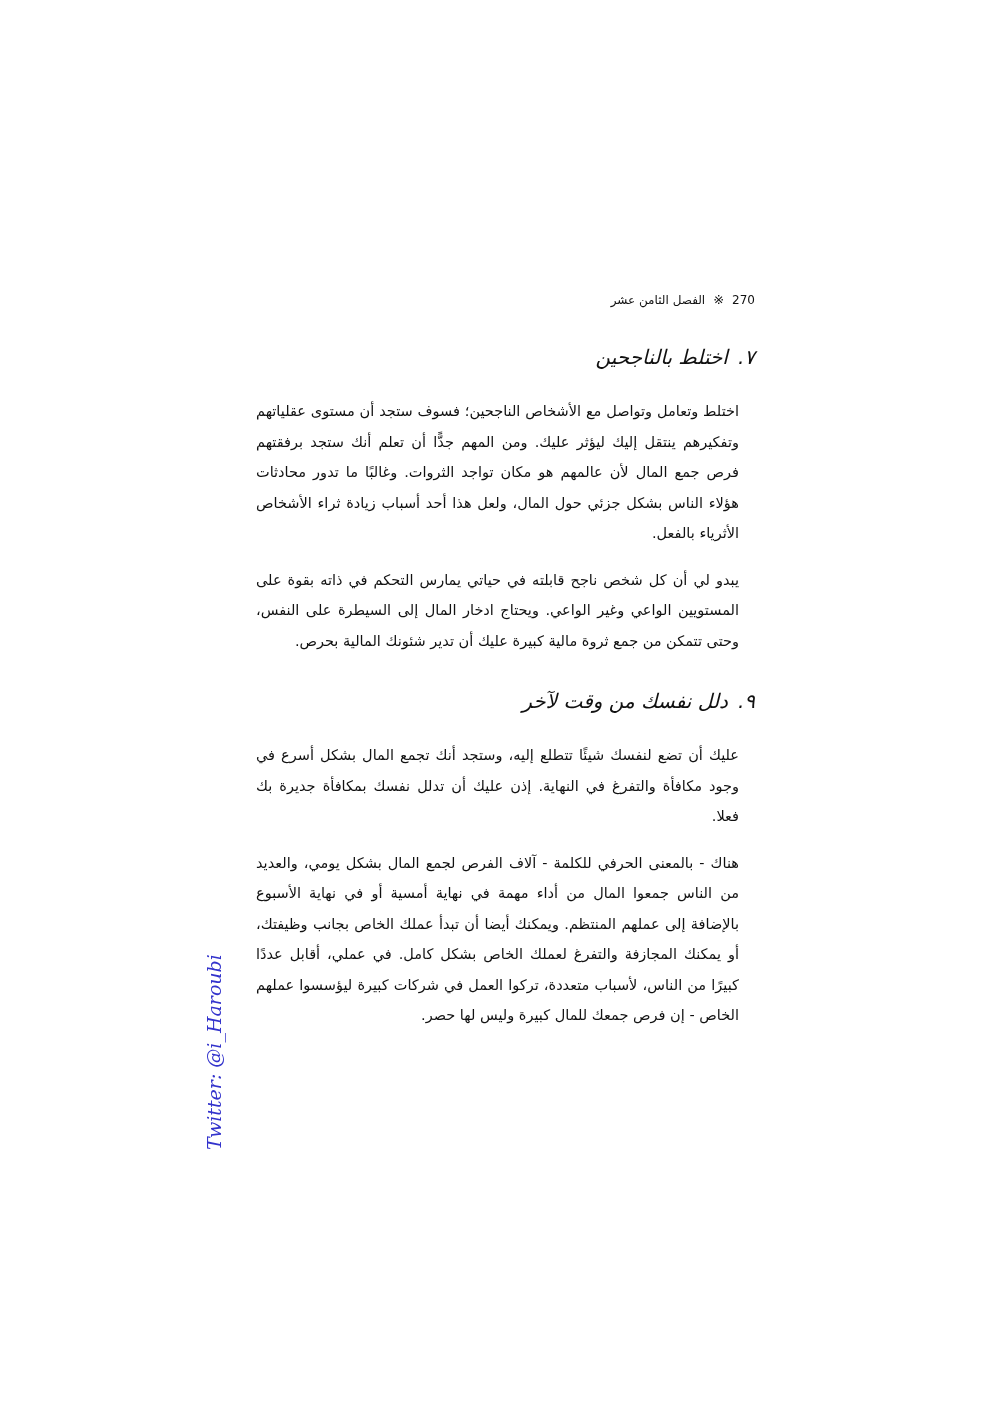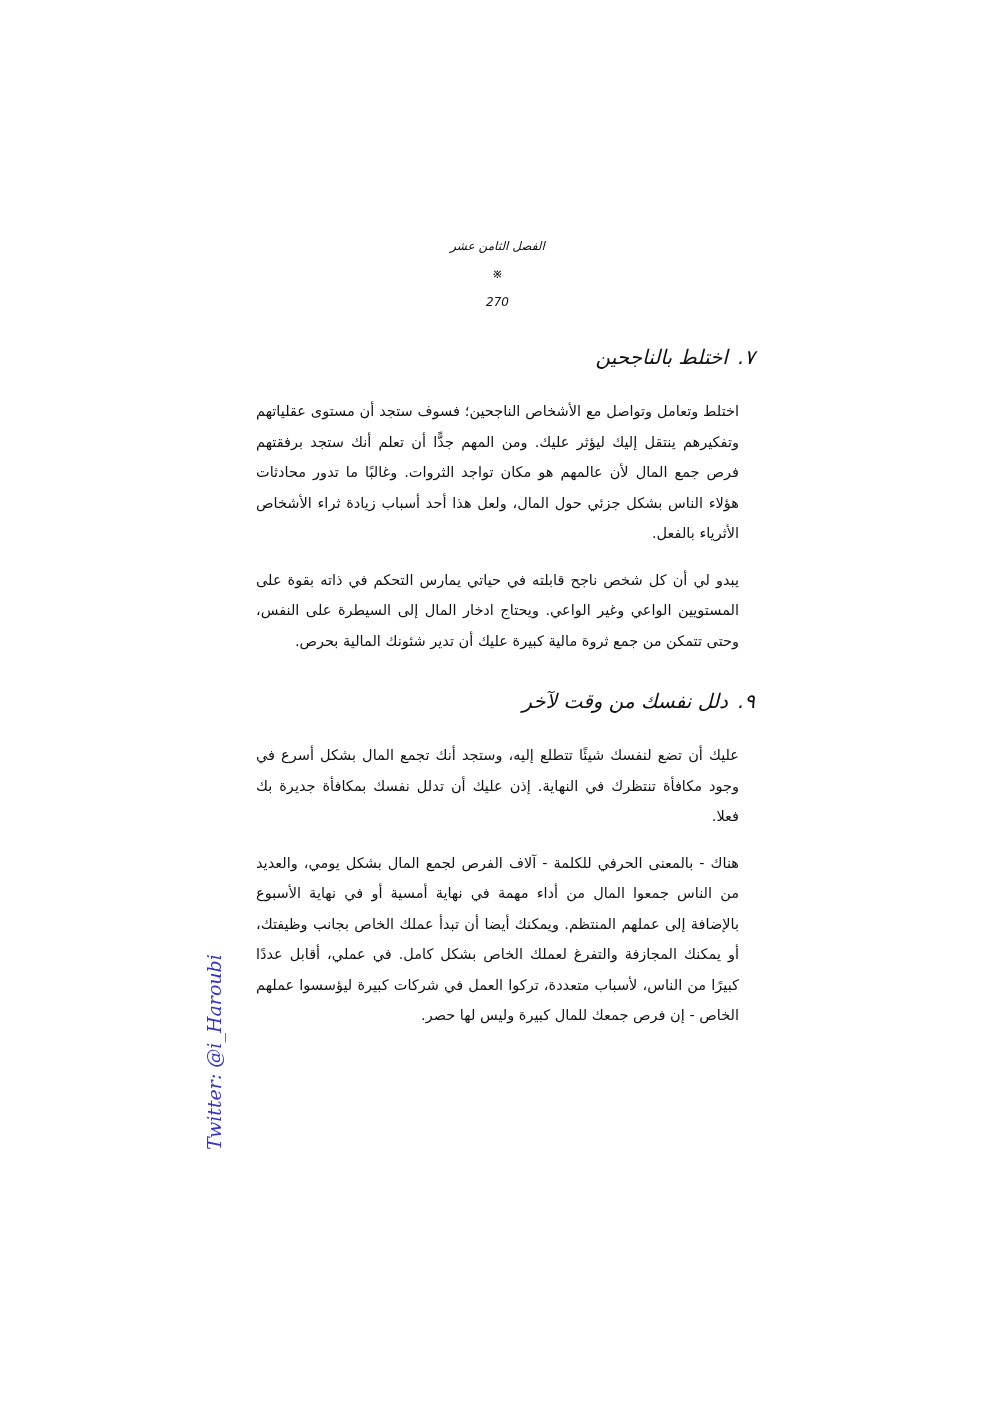--- a/index.html
+++ b/index.html
@@ -21,30 +21,29 @@
       top: 288px;
       width: 515px;
       direction: rtl;
       text-align: justify;
     }
     .running-head {
       font-size: 12px;
       line-height: 20px;
       height: 24px;
       display: flex;
-      flex-direction: column;
+      flex-direction: row;
       gap: 8px;
       align-items: center;
       justify-content: flex-start;
       padding-right: 0;
       width: 100%;
       box-sizing: border-box;
       direction: ltr;
       justify-content: flex-end;
-      font-style: italic;
     }
     .running-head .ornament {
       font-size: 13px;
       line-height: 20px;
       display: inline-block;
     }
     .running-head span {
       display: inline-block;
     }
     .section-title {
@@ -100,21 +99,21 @@
   </div>
 
   <div class="section">
     <p class="para">يبدو لي أن كل شخص ناجح قابلته في حياتي يمارس التحكم في ذاته بقوة على المستويين الواعي وغير الواعي. ويحتاج ادخار المال إلى السيطرة على النفس، وحتى تتمكن من جمع ثروة مالية كبيرة عليك أن تدير شئونك المالية بحرص.</p>
   </div>
 
   <div class="section">
     <h2 class="section-title">
       <span class="num">٩.</span><span>دلل نفسك من وقت لآخر</span>
     </h2>
-    <p class="para">عليك أن تضع لنفسك شيئًا تتطلع إليه، وستجد أنك تجمع المال بشكل أسرع في وجود مكافأة تنتظرك في النهاية. إذن عليك أن تدلل نفسك بمكافأة جديرة بك فعلا.</p>
+    <p class="para">عليك أن تضع لنفسك شيئًا تتطلع إليه، وستجد أنك تجمع المال بشكل أسرع في وجود مكافأة والتفرغ في النهاية. إذن عليك أن تدلل نفسك بمكافأة جديرة بك فعلا.</p>
   </div>
 
   <div class="section">
     <p class="para">هناك - بالمعنى الحرفي للكلمة - آلاف الفرص لجمع المال بشكل يومي، والعديد من الناس جمعوا المال من أداء مهمة في نهاية أمسية أو في نهاية الأسبوع بالإضافة إلى عملهم المنتظم. ويمكنك أيضا أن تبدأ عملك الخاص بجانب وظيفتك، أو يمكنك المجازفة والتفرغ لعملك الخاص بشكل كامل. في عملي، أقابل عددًا كبيرًا من الناس، لأسباب متعددة، تركوا العمل في شركات كبيرة ليؤسسوا عملهم الخاص - إن فرص جمعك للمال كبيرة وليس لها حصر.</p>
   </div>
 </div>
 
 <div class="watermark">Twitter: @i_Haroubi</div>
 
 </body></html>

